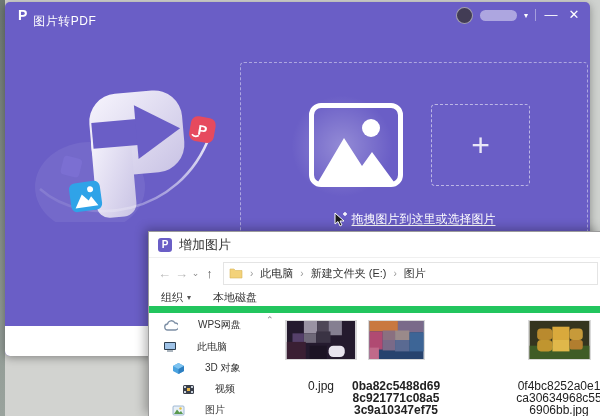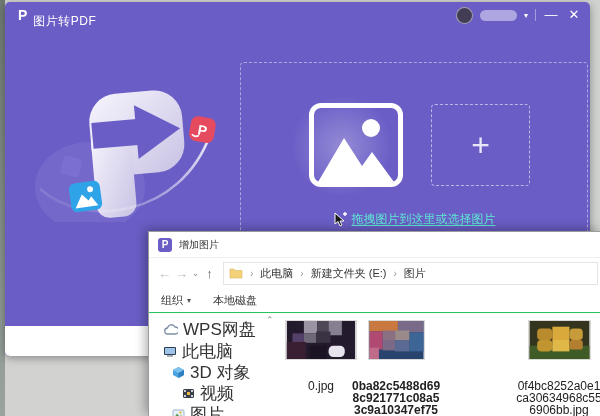--- a/index.html
+++ b/index.html
@@ -29,56 +29,56 @@
   .img-icon { position:absolute; left:68px; top:40px; width:94px; height:84px;
               border:5px solid #fff; border-radius:12px; }
   .img-glow { position:absolute; left:46px; top:28px; width:110px; height:110px; border-radius:50%;
               background:radial-gradient(circle, rgba(255,255,255,.28), rgba(255,255,255,0) 65%); }
   .plus-box { position:absolute; left:190px; top:41px; width:99px; height:82px;
               border:1px dashed rgba(255,255,255,.55); border-radius:4px;
               display:flex; align-items:center; justify-content:center;
               color:rgba(255,255,255,.85); font-size:32px; font-weight:300; }
   .dz-hint { position:absolute; left:0; right:0; top:148px; display:flex; justify-content:center;
              align-items:center; gap:5px; }
-  .dz-hint span { color:#5eead4; font-size:12px; text-decoration:underline; text-underline-offset:2px; }
+  .dz-hint span { color:#ffffff; font-size:12px; text-decoration:underline; text-underline-offset:2px; }
 
   
   .app-bottom { position:absolute; left:0; top:324px; width:100%; height:30px; background:#fff;
                 border-radius:0 0 5px 5px; }
 
   .illus { position:absolute; left:25px; top:75px; }
 
   
   .dlg { position:absolute; left:148px; top:231px; width:452px; height:185px; background:#fff;
          border:1px solid #9b9b9b; border-right:none; border-bottom:none;
          box-shadow:-3px -2px 10px rgba(0,0,0,.3); }
   .dlg-titlebar { position:absolute; left:0; top:0; width:100%; height:25px; background:#fff;
                   display:flex; align-items:center; padding-left:9px; }
   .dlg-logo { width:14px; height:14px; border-radius:3px; background:#6a5ec6; color:#fff;
               font-size:10px; font-weight:700; text-align:center; line-height:14px; }
-  .dlg-title { font-size:10px; color:#333; margin-left:7px; }
+  .dlg-title { font-size:13px; color:#333; margin-left:7px; }
   .dlg-navbar { position:absolute; left:0; top:25px; width:100%; height:31px; background:#fff;
                 border-top:1px solid #f0f0f0; display:flex; align-items:center; padding-left:7px; }
   .nav-btn { font-size:13px; width:17px; text-align:center; }
   .nav-gray { color:#b9b9b9; } .nav-dark { color:#555; }
   .nav-caret { font-size:9px; color:#8a8a8a; width:11px; text-align:center; }
   .addr { flex:1; height:23px; margin:0 2px 0 5px; background:#fff; border:1px solid #e4e4e4;
           display:flex; align-items:center; padding-left:5px; gap:4px; }
   .crumb { font-size:11px; color:#333; white-space:nowrap; }
   .crumb-sep { font-size:10px; color:#999; padding:0 3px; }
   .dlg-toolbar { position:absolute; left:0; top:56px; width:100%; height:25px; background:#fff;
-                 border-bottom:1px solid #22c55e; display:flex; align-items:center; padding-left:12px;
+                 border-bottom:7px solid #22c55e; display:flex; align-items:center; padding-left:12px;
                  gap:22px; font-size:11px; color:#333; }
   .organize { display:flex; align-items:center; gap:4px; }
   .org-caret { font-size:8px; color:#555; }
   .dlg-body { position:absolute; left:0; top:81px; width:100%; height:104px; background:#fff; }
 
   
   .side { position:absolute; left:0; top:0; width:130px; height:100%; }
-  .side-row { position:absolute; display:flex; align-items:center; gap:5px; font-size:17px; color:#333; }
+  .side-row { position:absolute; display:flex; align-items:center; gap:20px; font-size:10px; color:#333; }
   .side-scroll { position:absolute; left:117px; top:2px; font-size:9px; color:#888; }
 
   
   .file-col { position:absolute; top:7px; width:88px; text-align:center; }
   .thumb { margin:0 auto; border:1px solid rgba(0,0,0,.15); display:block; }
   .fname { margin-top:20px; font-size:12px; line-height:12px; color:#222; white-space:pre-line; }
 </style>
 </head>
 <body>
 

